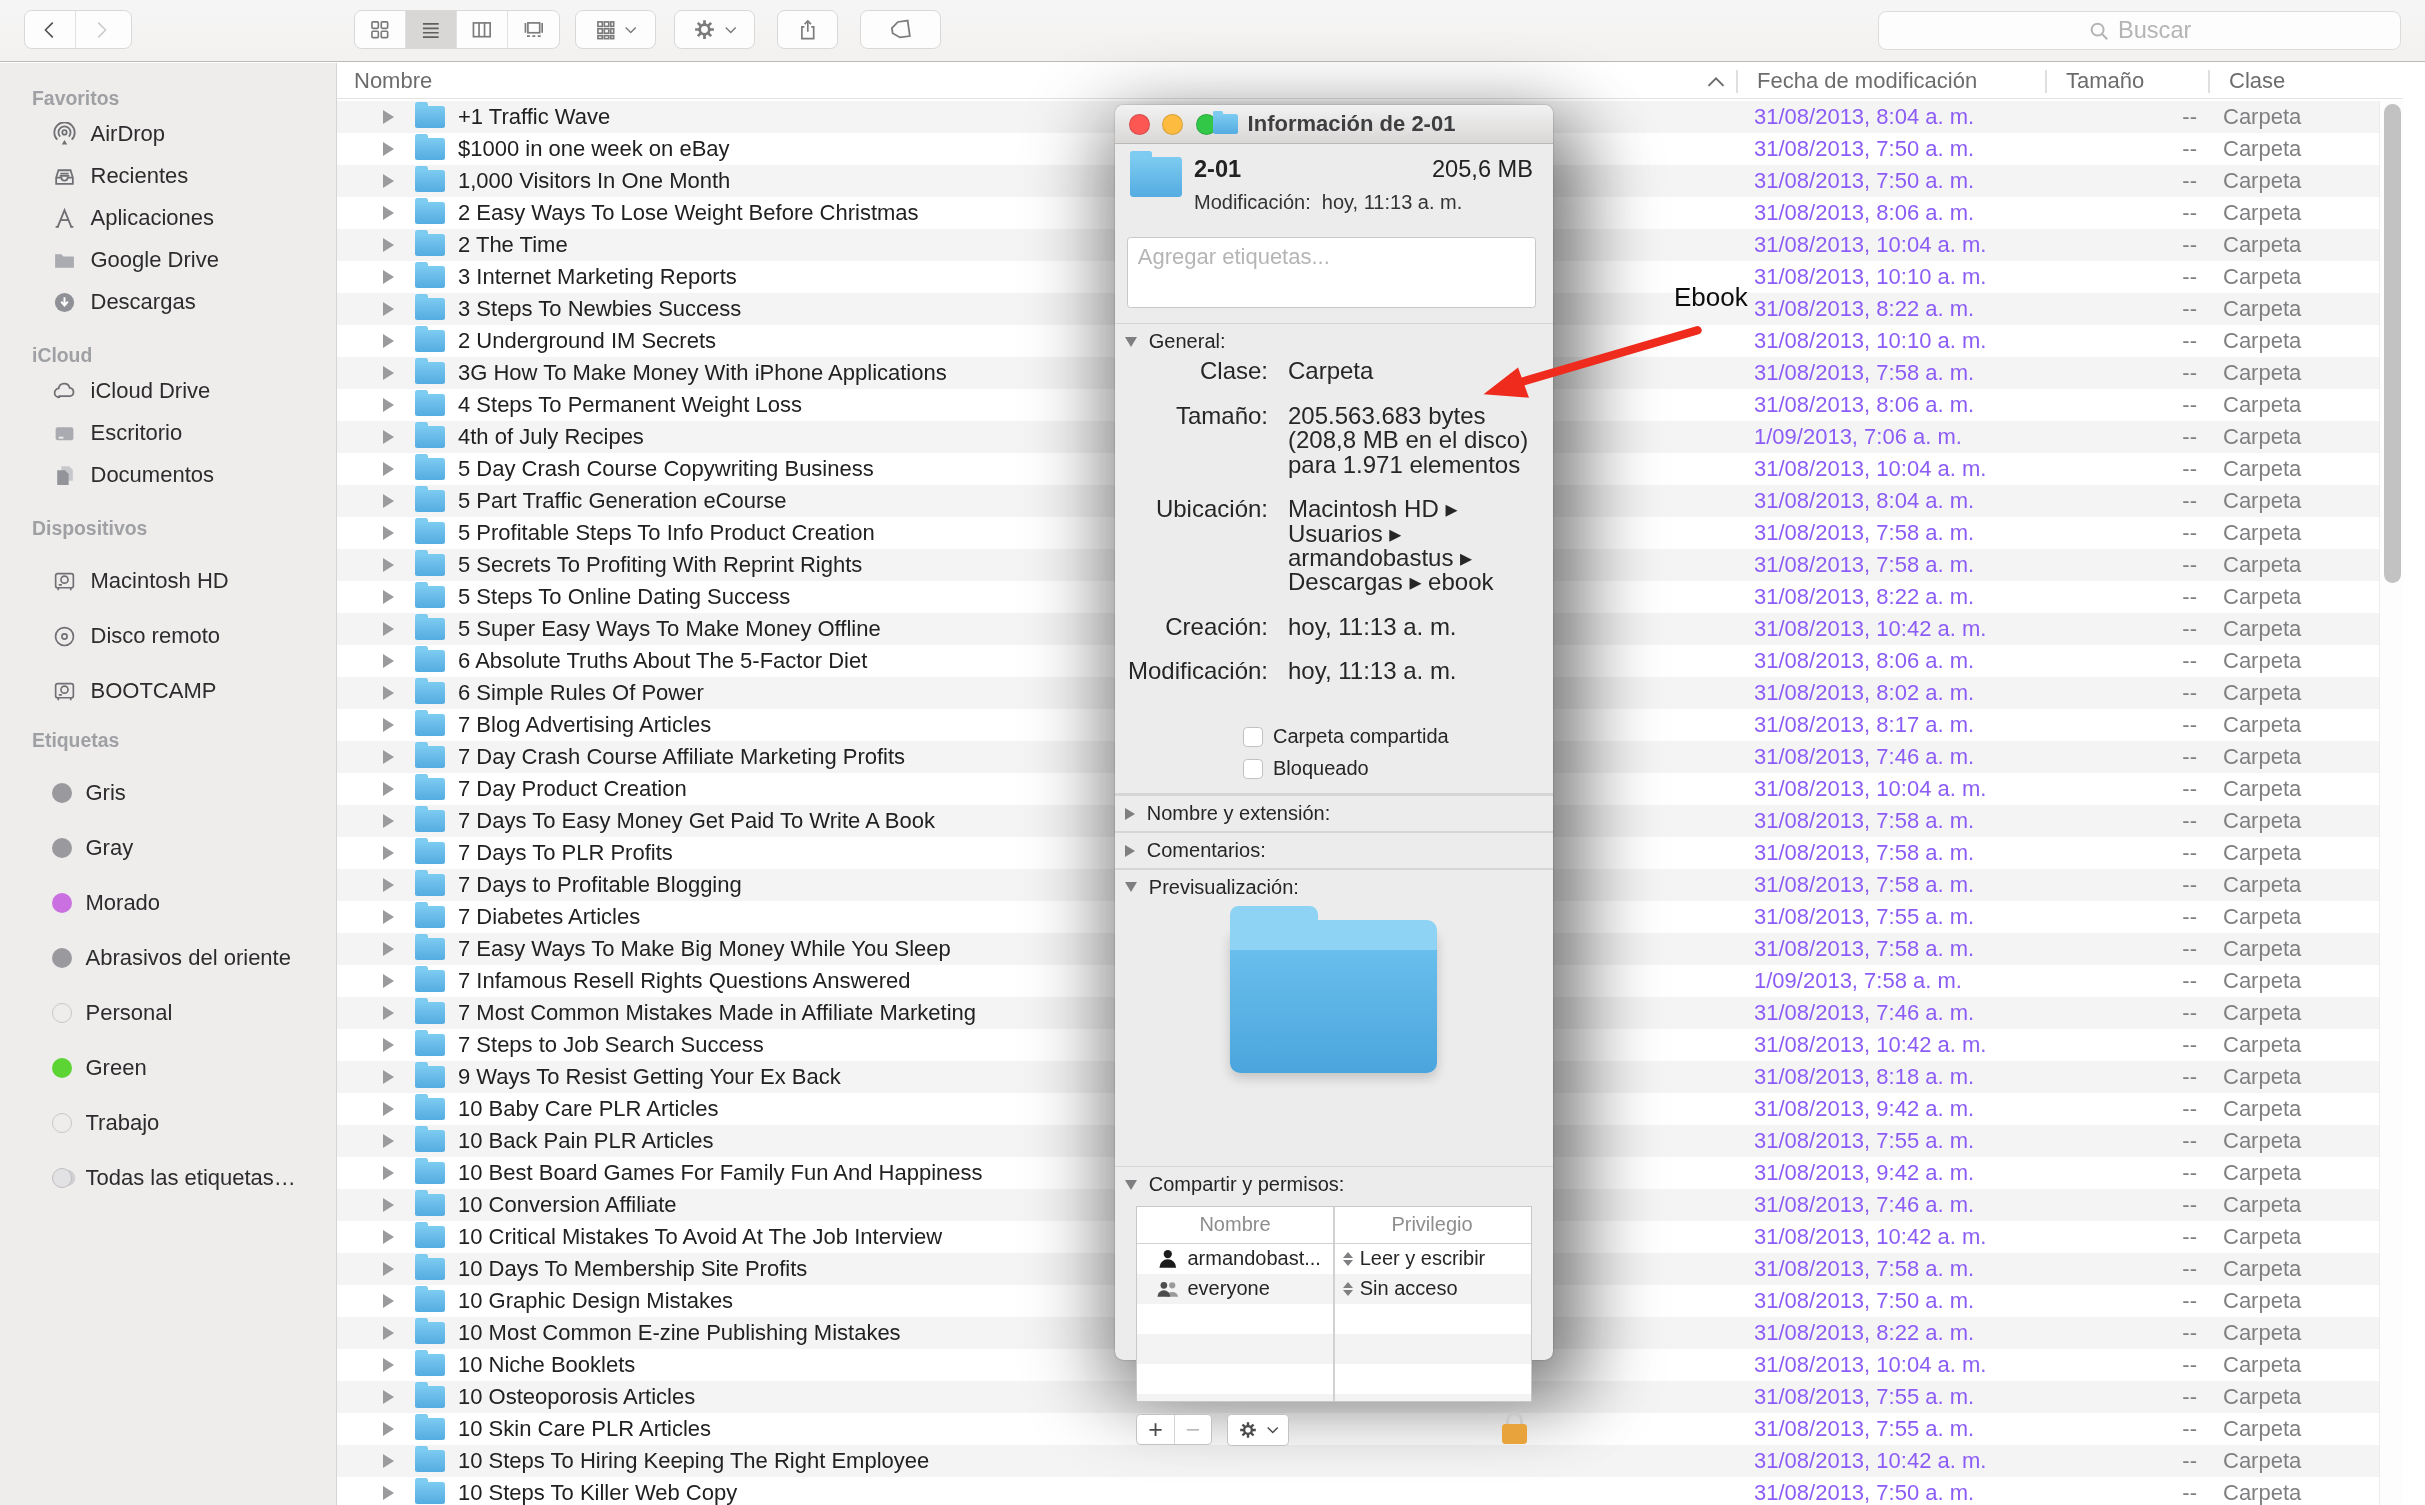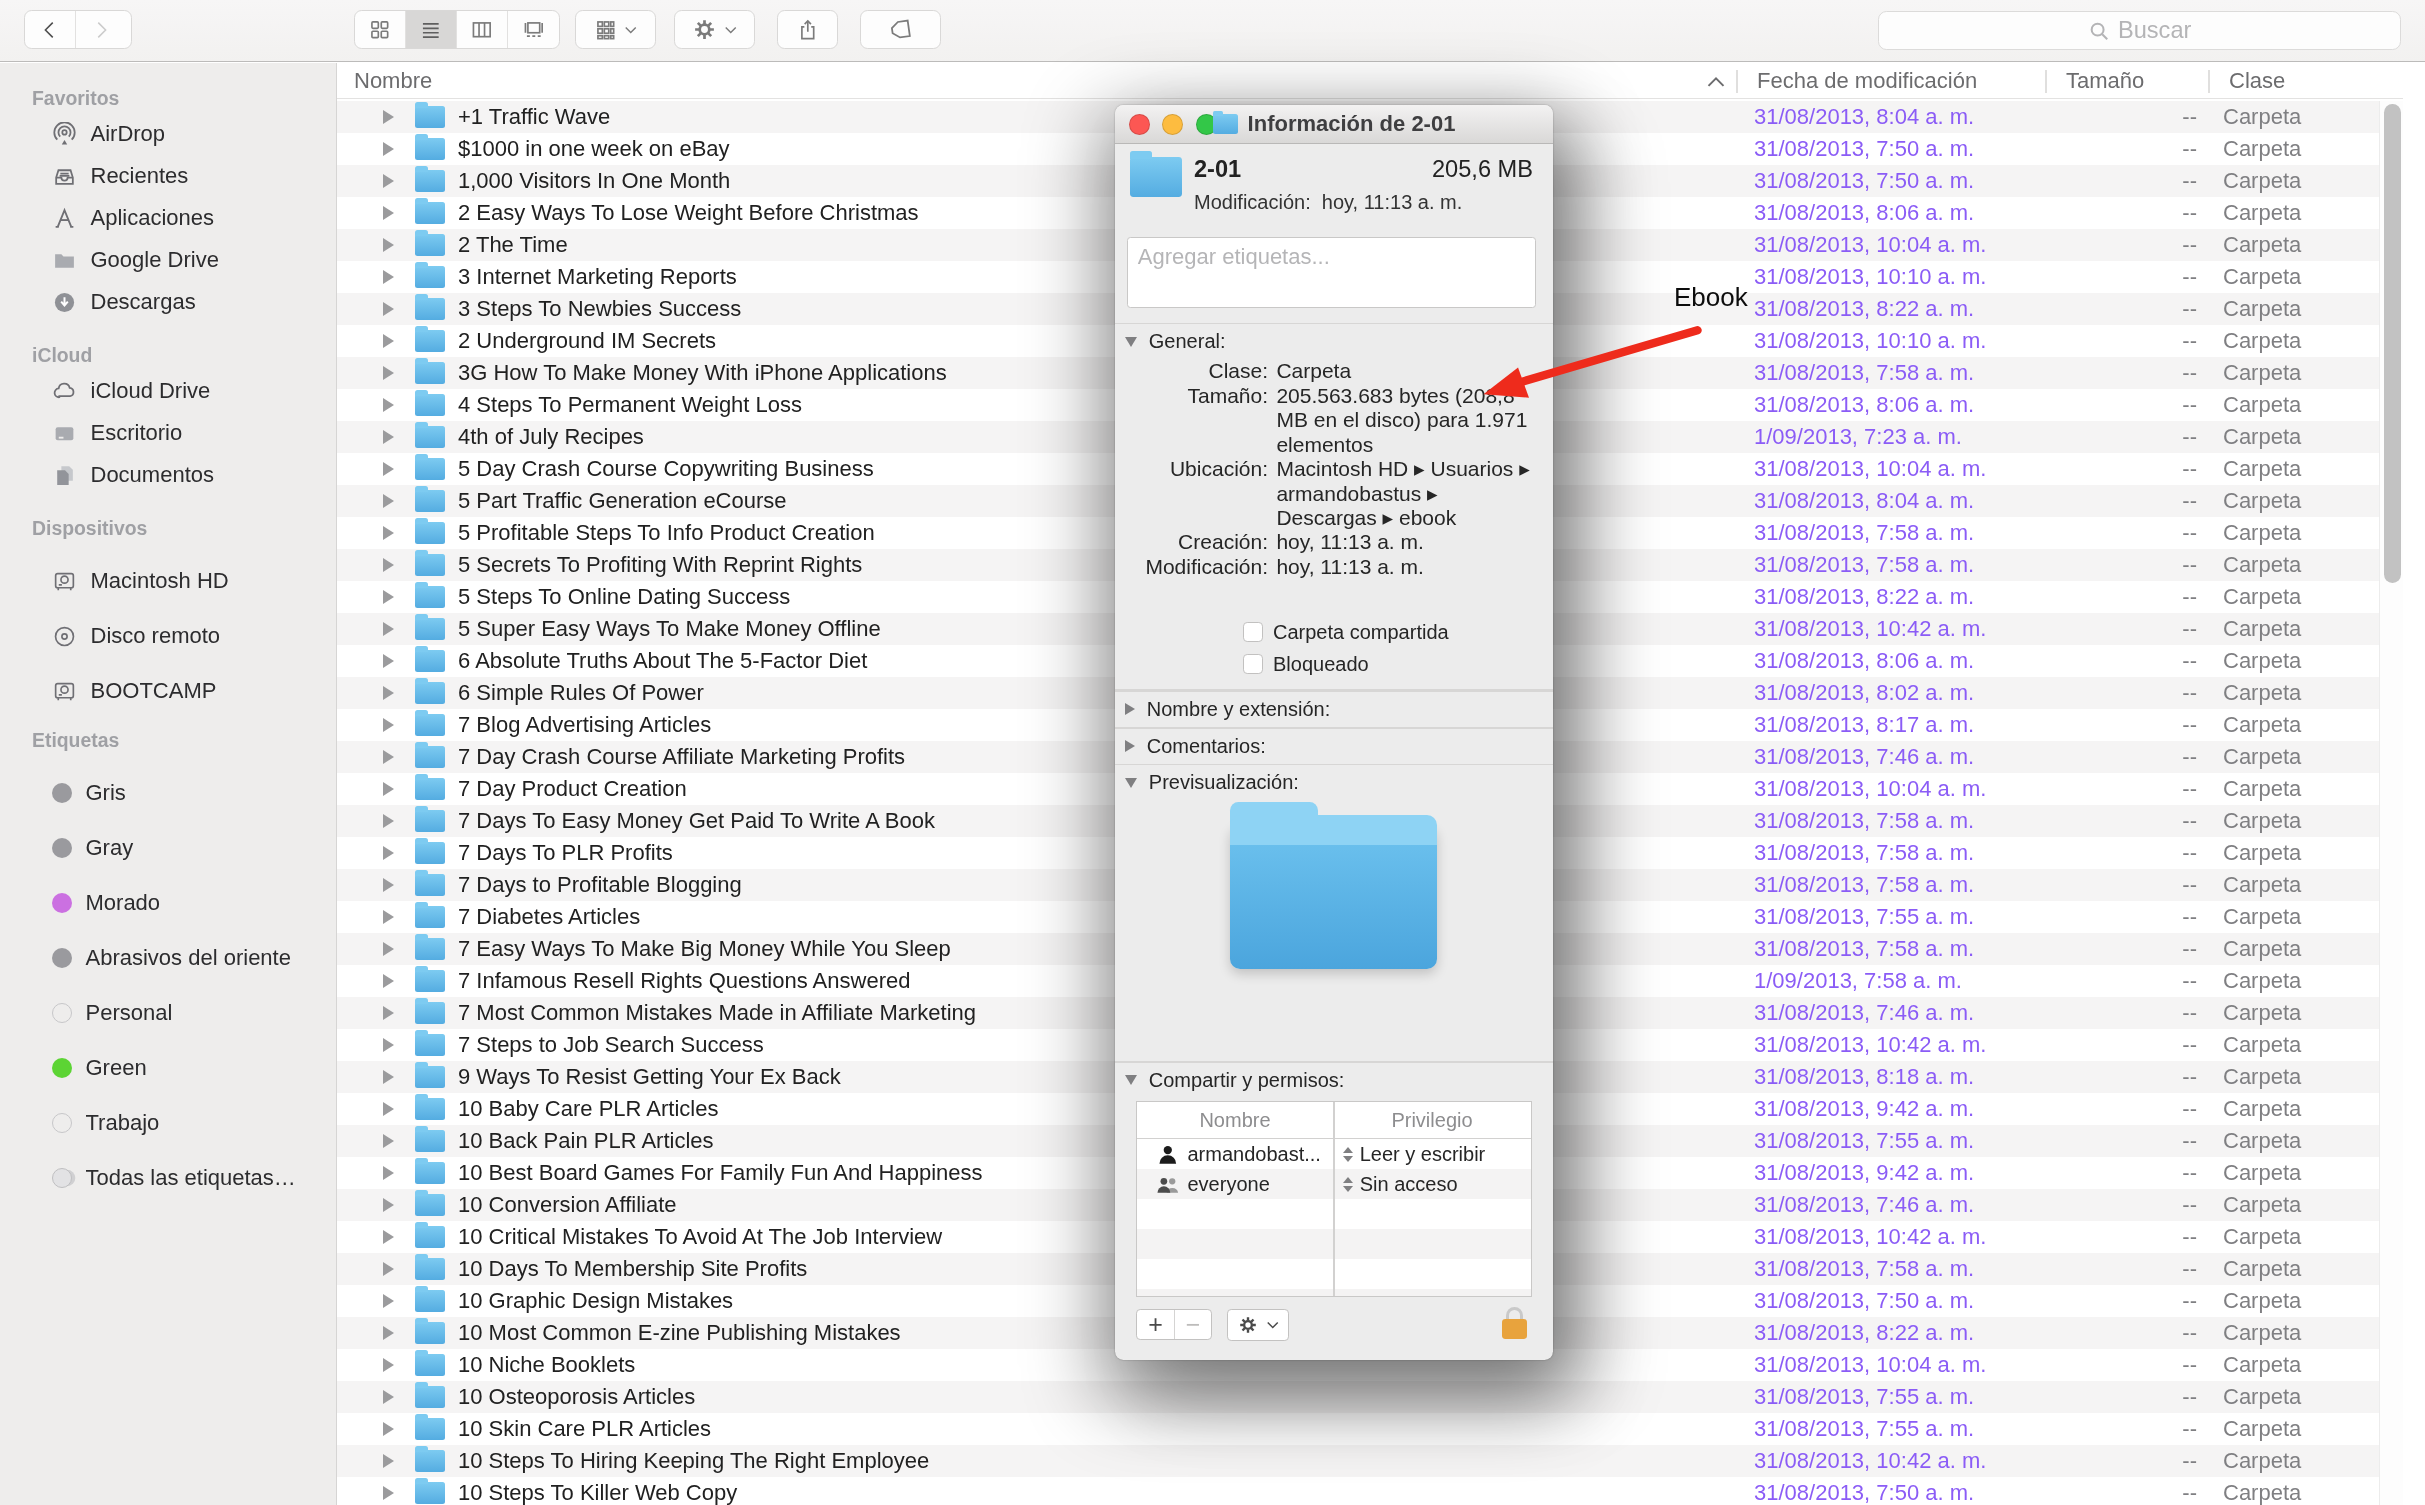--- a/index.html
+++ b/index.html
@@ -83,21 +83,21 @@
   .tagsbox { margin:0 17px 0 11.8px; height:71px; background:#fff; border:1.7px solid #c9c8c7; border-radius:3.4px;
     padding:6.7px 10px; font-size:22px; color:#b5b5b7; }
   .ddiv { height:1.7px; background:#d7d6d5; margin-top:15px; }
   .secrow { display:flex; align-items:center; gap:11.8px; padding-left:10px; height:35px;
     font-size:20px; color:#262626; }
   .tri-d { width:0; height:0; border-top:10px solid #7f7f81; border-left:6.7px solid transparent;
     border-right:6.7px solid transparent; }
   .tri-r { width:0; height:0; border-left:10px solid #7f7f81; border-top:6.7px solid transparent;
     border-bottom:6.7px solid transparent; }
   .ggrid { display:grid; grid-template-columns:153px 1fr; column-gap:8.4px; row-gap:0;
-    padding-right:11.8px; font-size:21px; line-height:24.4px; color:#262626; }
+    padding-right:11.8px; font-size:24px; line-height:24.4px; color:#262626;gap:20px; }
   .glabel { text-align:right; }
   .cbrow { display:flex; align-items:center; gap:10px; padding-left:128px; height:32px;
     font-size:20px; color:#262626; }
   .cbox { width:20px; height:20px; background:#fff; border:1.7px solid #c2c1c0; border-radius:4.2px; }
   .preview { position:relative; height:261px; }
   .bigfold { position:absolute; left:115px; top:23.6px; width:207px; height:145px; border-radius:10px;
     background:linear-gradient(#6ec3ef,#4ba5dd); box-shadow:0 5px 11.8px rgba(0,0,0,.18); }
   .bigfold::before { content:""; position:absolute; left:0; top:-22px; width:88px; height:25px;
     background:#8ed3f4; border-radius:8.4px 8.4px 0 0; }
   .bigfold::after { content:""; position:absolute; left:0; top:-8.4px; width:207px; height:30px;
@@ -463,21 +463,21 @@
     <span class="fold"></span>
     <span class="fname">4 Steps To Permanent Weight Loss</span>
     <span class="fdate">31/08/2013, 8:06 a. m.</span>
     <span class="fsize">--</span>
     <span class="fkind">Carpeta</span>
   </div>
         <div class="frow alt">
     <span class="disc"></span>
     <span class="fold"></span>
     <span class="fname">4th of July Recipes</span>
-    <span class="fdate">1/09/2013, 7:23 a. m.</span>
+    <span class="fdate">1/09/2013, 7:06 a. m.</span>
     <span class="fsize">--</span>
     <span class="fkind">Carpeta</span>
   </div>
         <div class="frow">
     <span class="disc"></span>
     <span class="fold"></span>
     <span class="fname">5 Day Crash Course Copywriting Business</span>
     <span class="fdate">31/08/2013, 10:04 a. m.</span>
     <span class="fsize">--</span>
     <span class="fkind">Carpeta</span>

